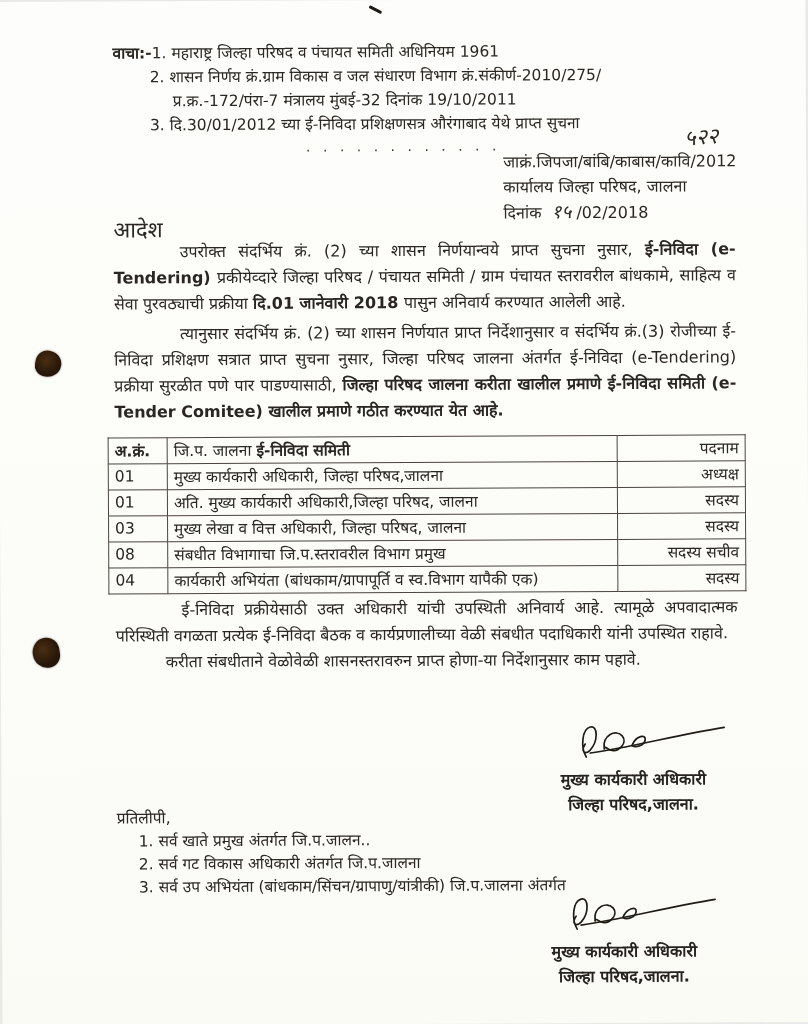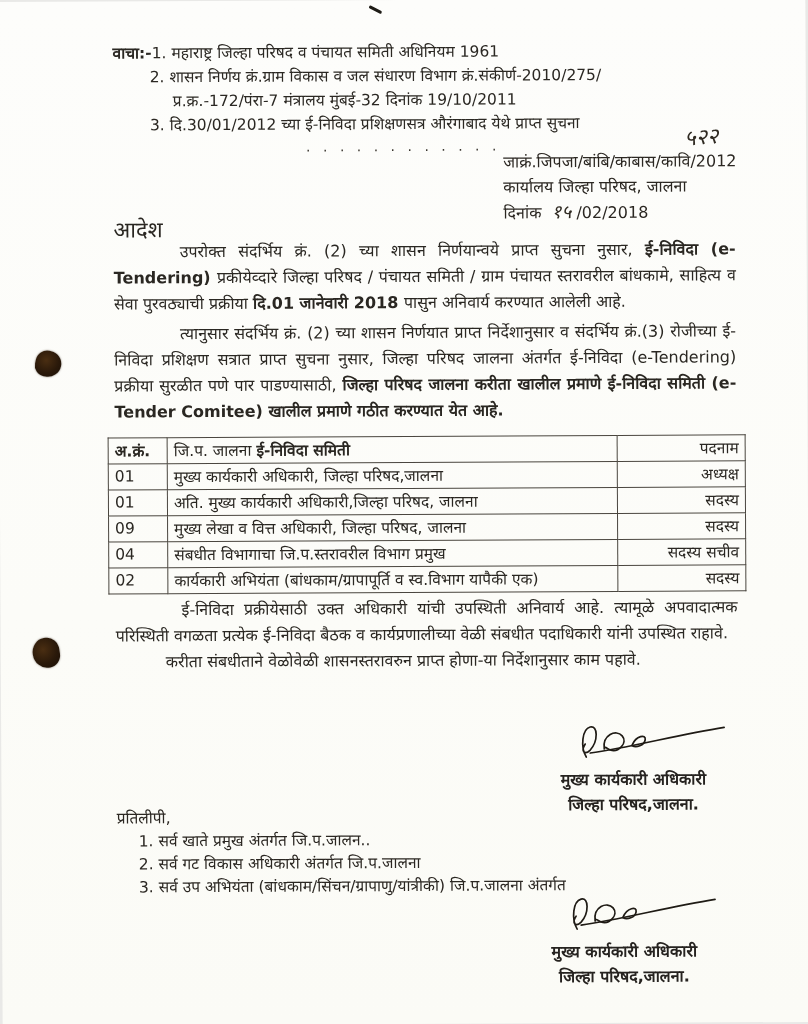--- a/index.html
+++ b/index.html
@@ -105,31 +105,31 @@
         <td class="c-num">01</td>
         <td class="c-main">मुख्य कार्यकारी अधिकारी, जिल्हा परिषद,जालना</td>
         <td class="c-post">अध्यक्ष</td>
       </tr>
       <tr>
         <td class="c-num">01</td>
         <td class="c-main">अति. मुख्य कार्यकारी अधिकारी,जिल्हा परिषद, जालना</td>
         <td class="c-post">सदस्य</td>
       </tr>
       <tr>
-        <td class="c-num">09</td>
+        <td class="c-num">03</td>
         <td class="c-main">मुख्य लेखा व वित्त अधिकारी, जिल्हा परिषद, जालना</td>
         <td class="c-post">सदस्य</td>
       </tr>
       <tr>
-        <td class="c-num">04</td>
+        <td class="c-num">08</td>
         <td class="c-main">संबधीत विभागाचा जि.प.स्तरावरील विभाग प्रमुख</td>
         <td class="c-post">सदस्य सचीव</td>
       </tr>
       <tr>
-        <td class="c-num">02</td>
+        <td class="c-num">04</td>
         <td class="c-main">कार्यकारी अभियंता (बांधकाम/ग्रापापूर्ति व स्व.विभाग यापैकी एक)</td>
         <td class="c-post">सदस्य</td>
       </tr>
     </tbody>
   </table>
 
   <div class="abs" style="left:115px;top:596px;">
     <div class="body-text para indent">ई-निविदा प्रक्रीयेसाठी उक्त अधिकारी यांची उपस्थिती अनिवार्य आहे. त्यामूळे अपवादात्मक परिस्थिती वगळता प्रत्येक ई-निविदा बैठक व कार्यप्रणालीच्या वेळी संबधीत पदाधिकारी यांनी उपस्थित राहावे.</div>
     <div class="body-text para" style="text-indent:50px;">करीता संबधीताने वेळोवेळी शासनस्तरावरुन प्राप्त होणा-या निर्देशानुसार काम पहावे.</div>
   </div>

